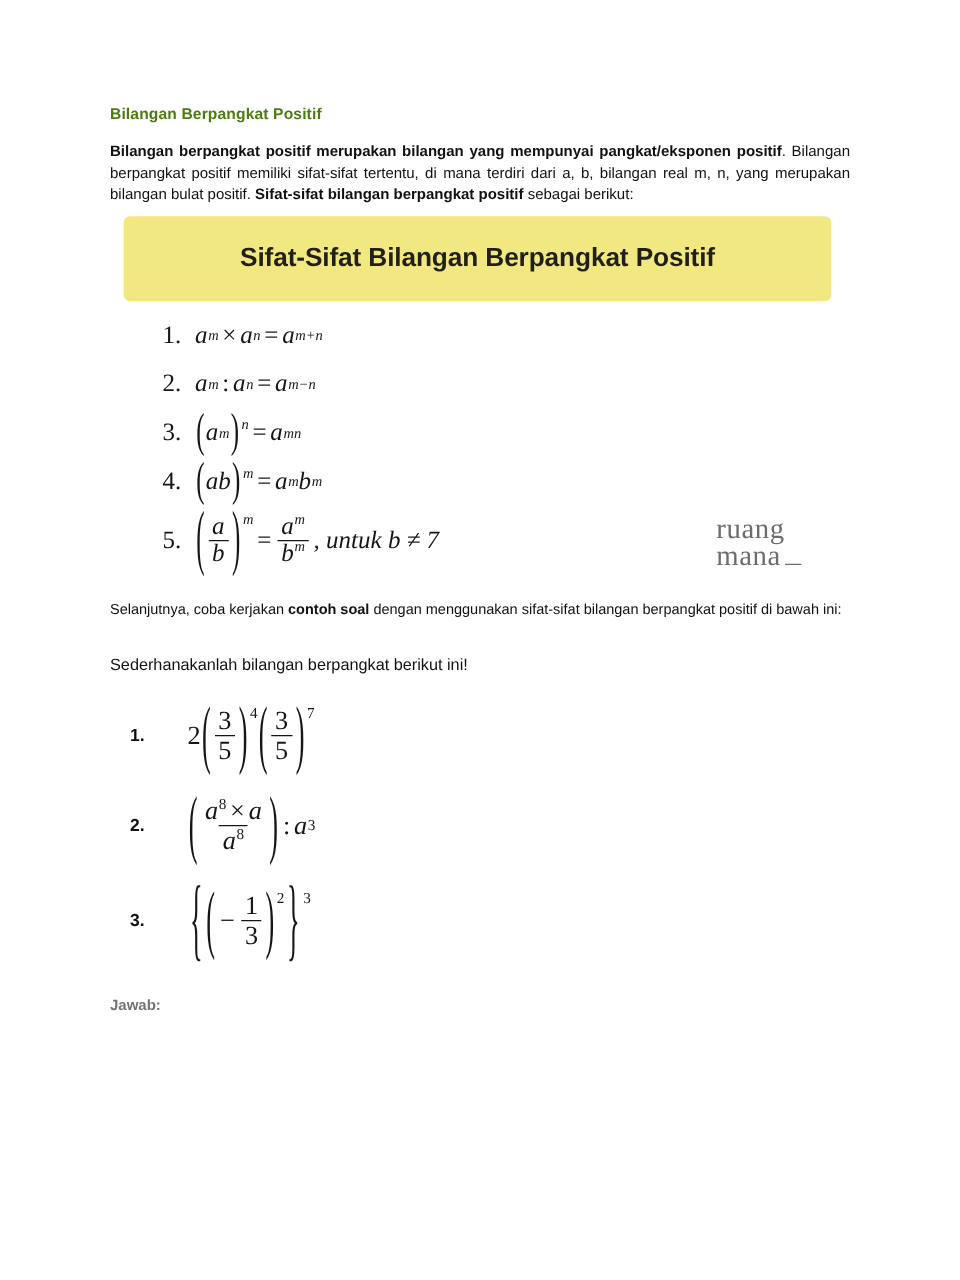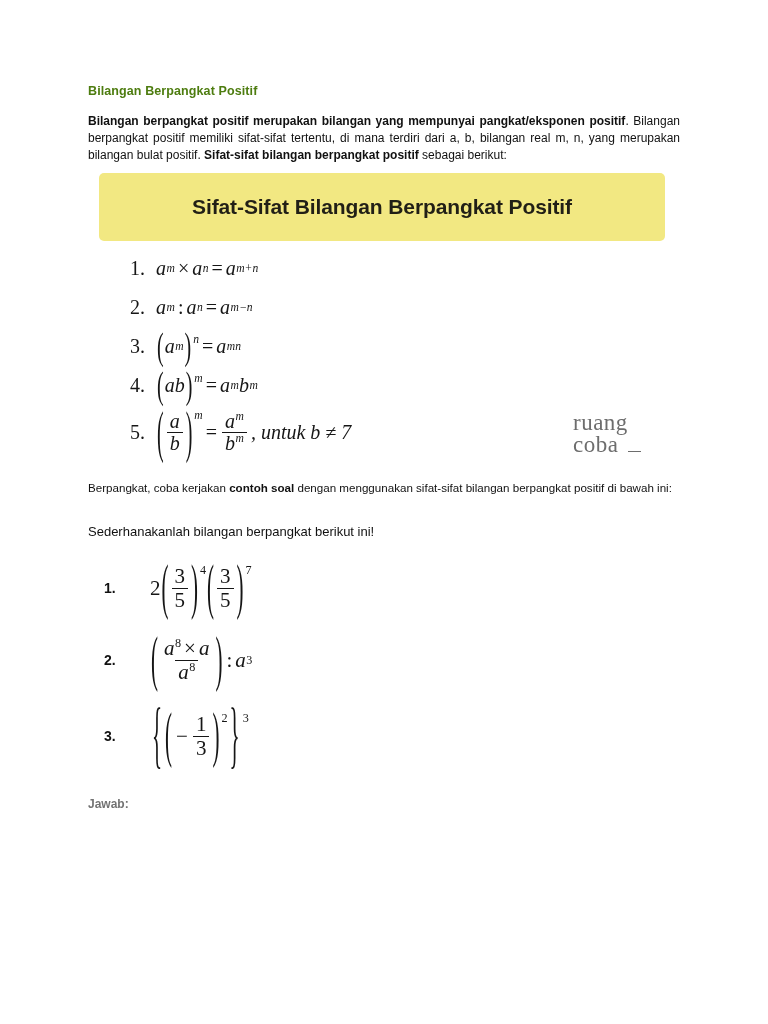--- a/index.html
+++ b/index.html
@@ -346,24 +346,24 @@
         <span class="num"><span class="mi">a</span><sup class="exp">m</sup></span>
         <span class="den"><span class="mi">b</span><sup class="exp">m</sup></span>
       </span>
       <span class="cond">, untuk b ≠ 7</span>
     </div>
 
   </div>
 
   <div class="logo">
     <div>ruang</div>
-    <div class="l2">coba</div>
+    <div class="l2">mana</div>
   </div>
 
-  <div class="mid-1"><span>Berpangkat, coba kerjakan </span><b>contoh soal</b><span> dengan menggunakan sifat-sifat bilangan berpangkat positif di bawah ini:</span></div>
+  <div class="mid-1"><span>Selanjutnya, coba kerjakan </span><b>contoh soal</b><span> dengan menggunakan sifat-sifat bilangan berpangkat positif di bawah ini:</span></div>
 
   <div class="mid-2">Sederhanakanlah bilangan berpangkat berikut ini!</div>
 
   <div class="exercises">
 
     <div class="ex-row">
       <span class="ex-num">1.</span>
       <span class="ex-math">
         <span class="mn">2</span>
         <span class="pow-wrap">

